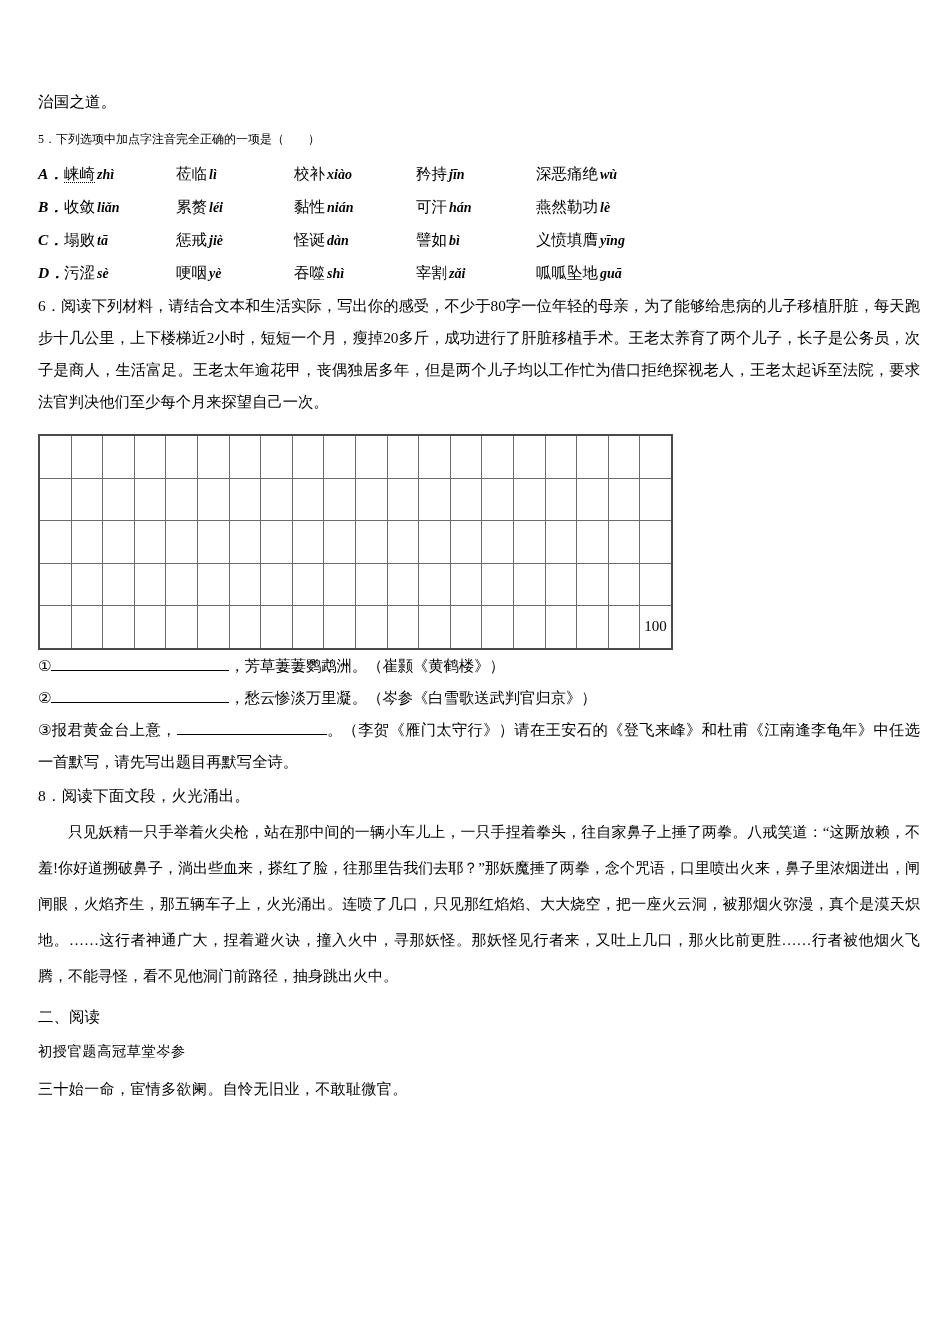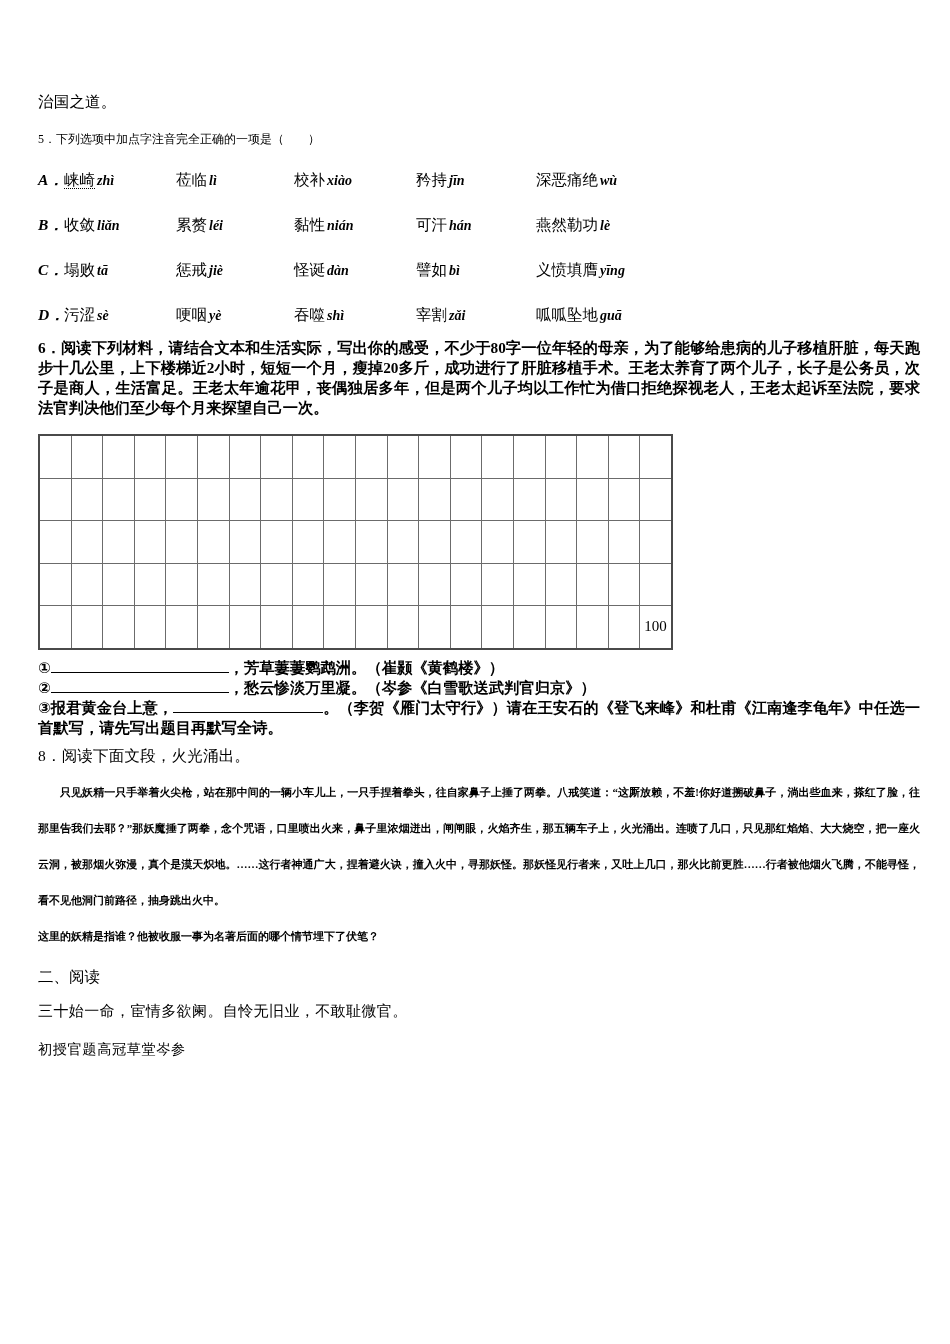--- a/index.html
+++ b/index.html
@@ -29,24 +29,23 @@
 
   
   .line {
     font-size: 15.5px;
     line-height: 36px;
     letter-spacing: 0.2px;
     white-space: nowrap;
   }
   .para {
     font-size: 15.3px;
-    line-height: 20px;
+    line-height: 32px;
     text-align: justify;
     text-justify: inter-ideograph;
-    font-weight: bold;
   }
   .para-indent {
     text-indent: 2em;
   }
   .qnum {
     font-family: "Liberation Serif", serif;
   }
 
   
   .q5-head {
@@ -55,21 +54,21 @@
     margin-top: 2px;
   }
 
   
   .choices {
     margin-top: 2px;
   }
   .choice-row {
     display: block;
     font-size: 15.5px;
-    line-height: 44px;
+    line-height: 32px;
     white-space: nowrap;
   }
   .choice-letter {
     font-weight: bold;
     font-style: italic;
     display: inline-block;
     width: 26px;
   }
   .choice-item {
     display: inline-block;
@@ -91,21 +90,20 @@
   
   .cw1 { width: 112px; }
   .cw2 { width: 118px; }
   .cw3 { width: 122px; }
   .cw4 { width: 120px; }
   .cw5 { width: auto; }
 
   
   .grid-wrap {
     margin-top: 16px;
-    margin-bottom: 8px;
   }
   table.answer-grid {
     border-collapse: collapse;
     table-layout: fixed;
     width: 612px;
     border: 2px solid #4a4a4a;
   }
   table.answer-grid td {
     border: 1px solid #6b6b6b;
     width: 30.6px;
@@ -148,25 +146,24 @@
     font-size: 14.2px;
     letter-spacing: 0.6px;
   }
   .poem-body {
     font-size: 15px;
     letter-spacing: 0.4px;
   }
 
   
   .story {
-    font-size: 11px;
+    font-size: 15px;
     line-height: 36px;
     text-align: justify;
     text-justify: inter-ideograph;
-    font-weight: bold;
   }
 </style>
 </head>
 <body>
 
 <div class="page">
   <div class="content">
 
     <div class="line">治国之道。</div>
 
@@ -327,22 +324,21 @@
     <div class="para">
       <span class="circnum">③</span><span>报君黄金台上意，</span><span class="blank blank-md"></span><span>。（李贺《雁门太守行》）请在王安石的《登飞来峰》和杜甫《江南逢李龟年》中任选一首默写，请先写出题目再默写全诗。</span>
     </div>
 
     <div class="line">
       <span class="qnum">8．</span><span>阅读下面文段，火光涌出。</span>
     </div>
 
     <div class="story para-indent">只见妖精一只手举着火尖枪，站在那中间的一辆小车儿上，一只手捏着拳头，往自家鼻子上捶了两拳。八戒笑道：“这厮放赖，不羞!你好道搠破鼻子，淌出些血来，搽红了脸，往那里告我们去耶？”那妖魔捶了两拳，念个咒语，口里喷出火来，鼻子里浓烟迸出，闸闸眼，火焰齐生，那五辆车子上，火光涌出。连喷了几口，只见那红焰焰、大大烧空，把一座火云洞，被那烟火弥漫，真个是漠天炽地。……这行者神通广大，捏着避火诀，撞入火中，寻那妖怪。那妖怪见行者来，又吐上几口，那火比前更胜……行者被他烟火飞腾，不能寻怪，看不见他洞门前路径，抽身跳出火中。</div>
 
-    <div class="story">这里的妖精是指谁？他被收服一事为名著后面的哪个情节埋下了伏笔？</div>
 
     <div class="sec-head">二、阅读</div>
 
 
+    <div class="poem-line poem-title">初授官题高冠草堂岑参</div>
     <div class="poem-line poem-body">三十始一命，宦情多欲阑。自怜无旧业，不敢耻微官。</div>
-    <div class="poem-line poem-title">初授官题高冠草堂岑参</div>
 
   </div>
 </div>
 
 </body></html>

